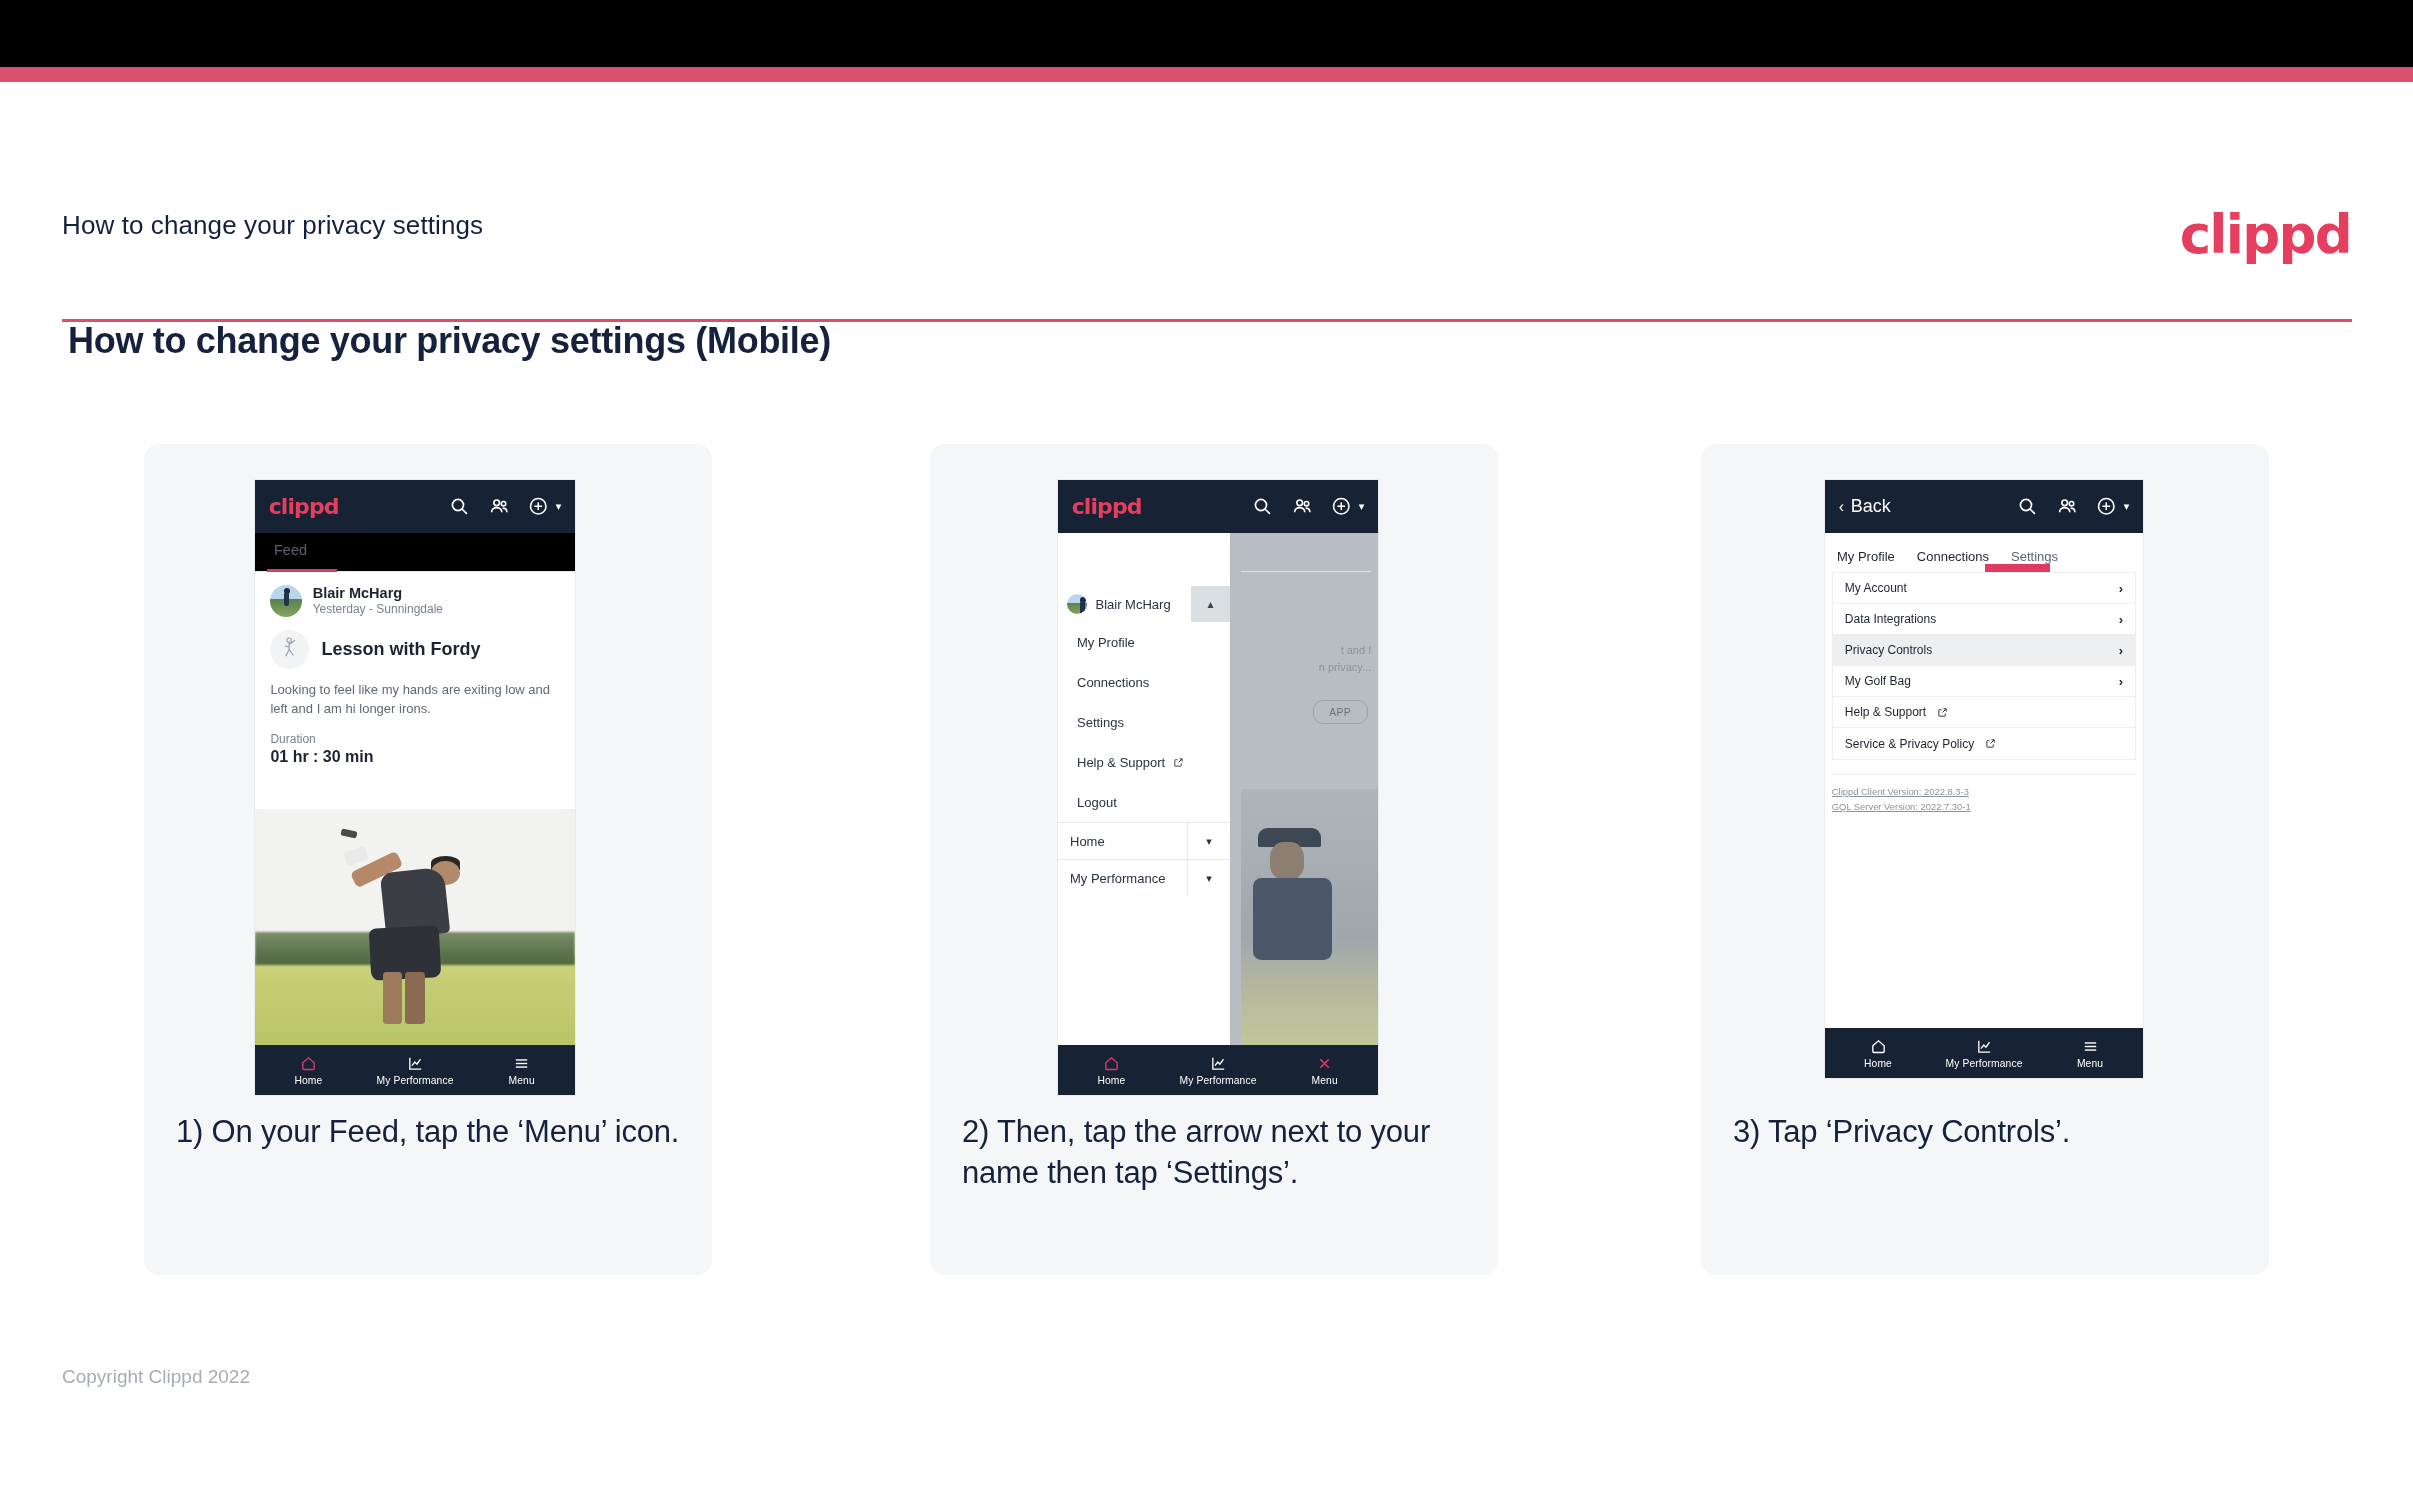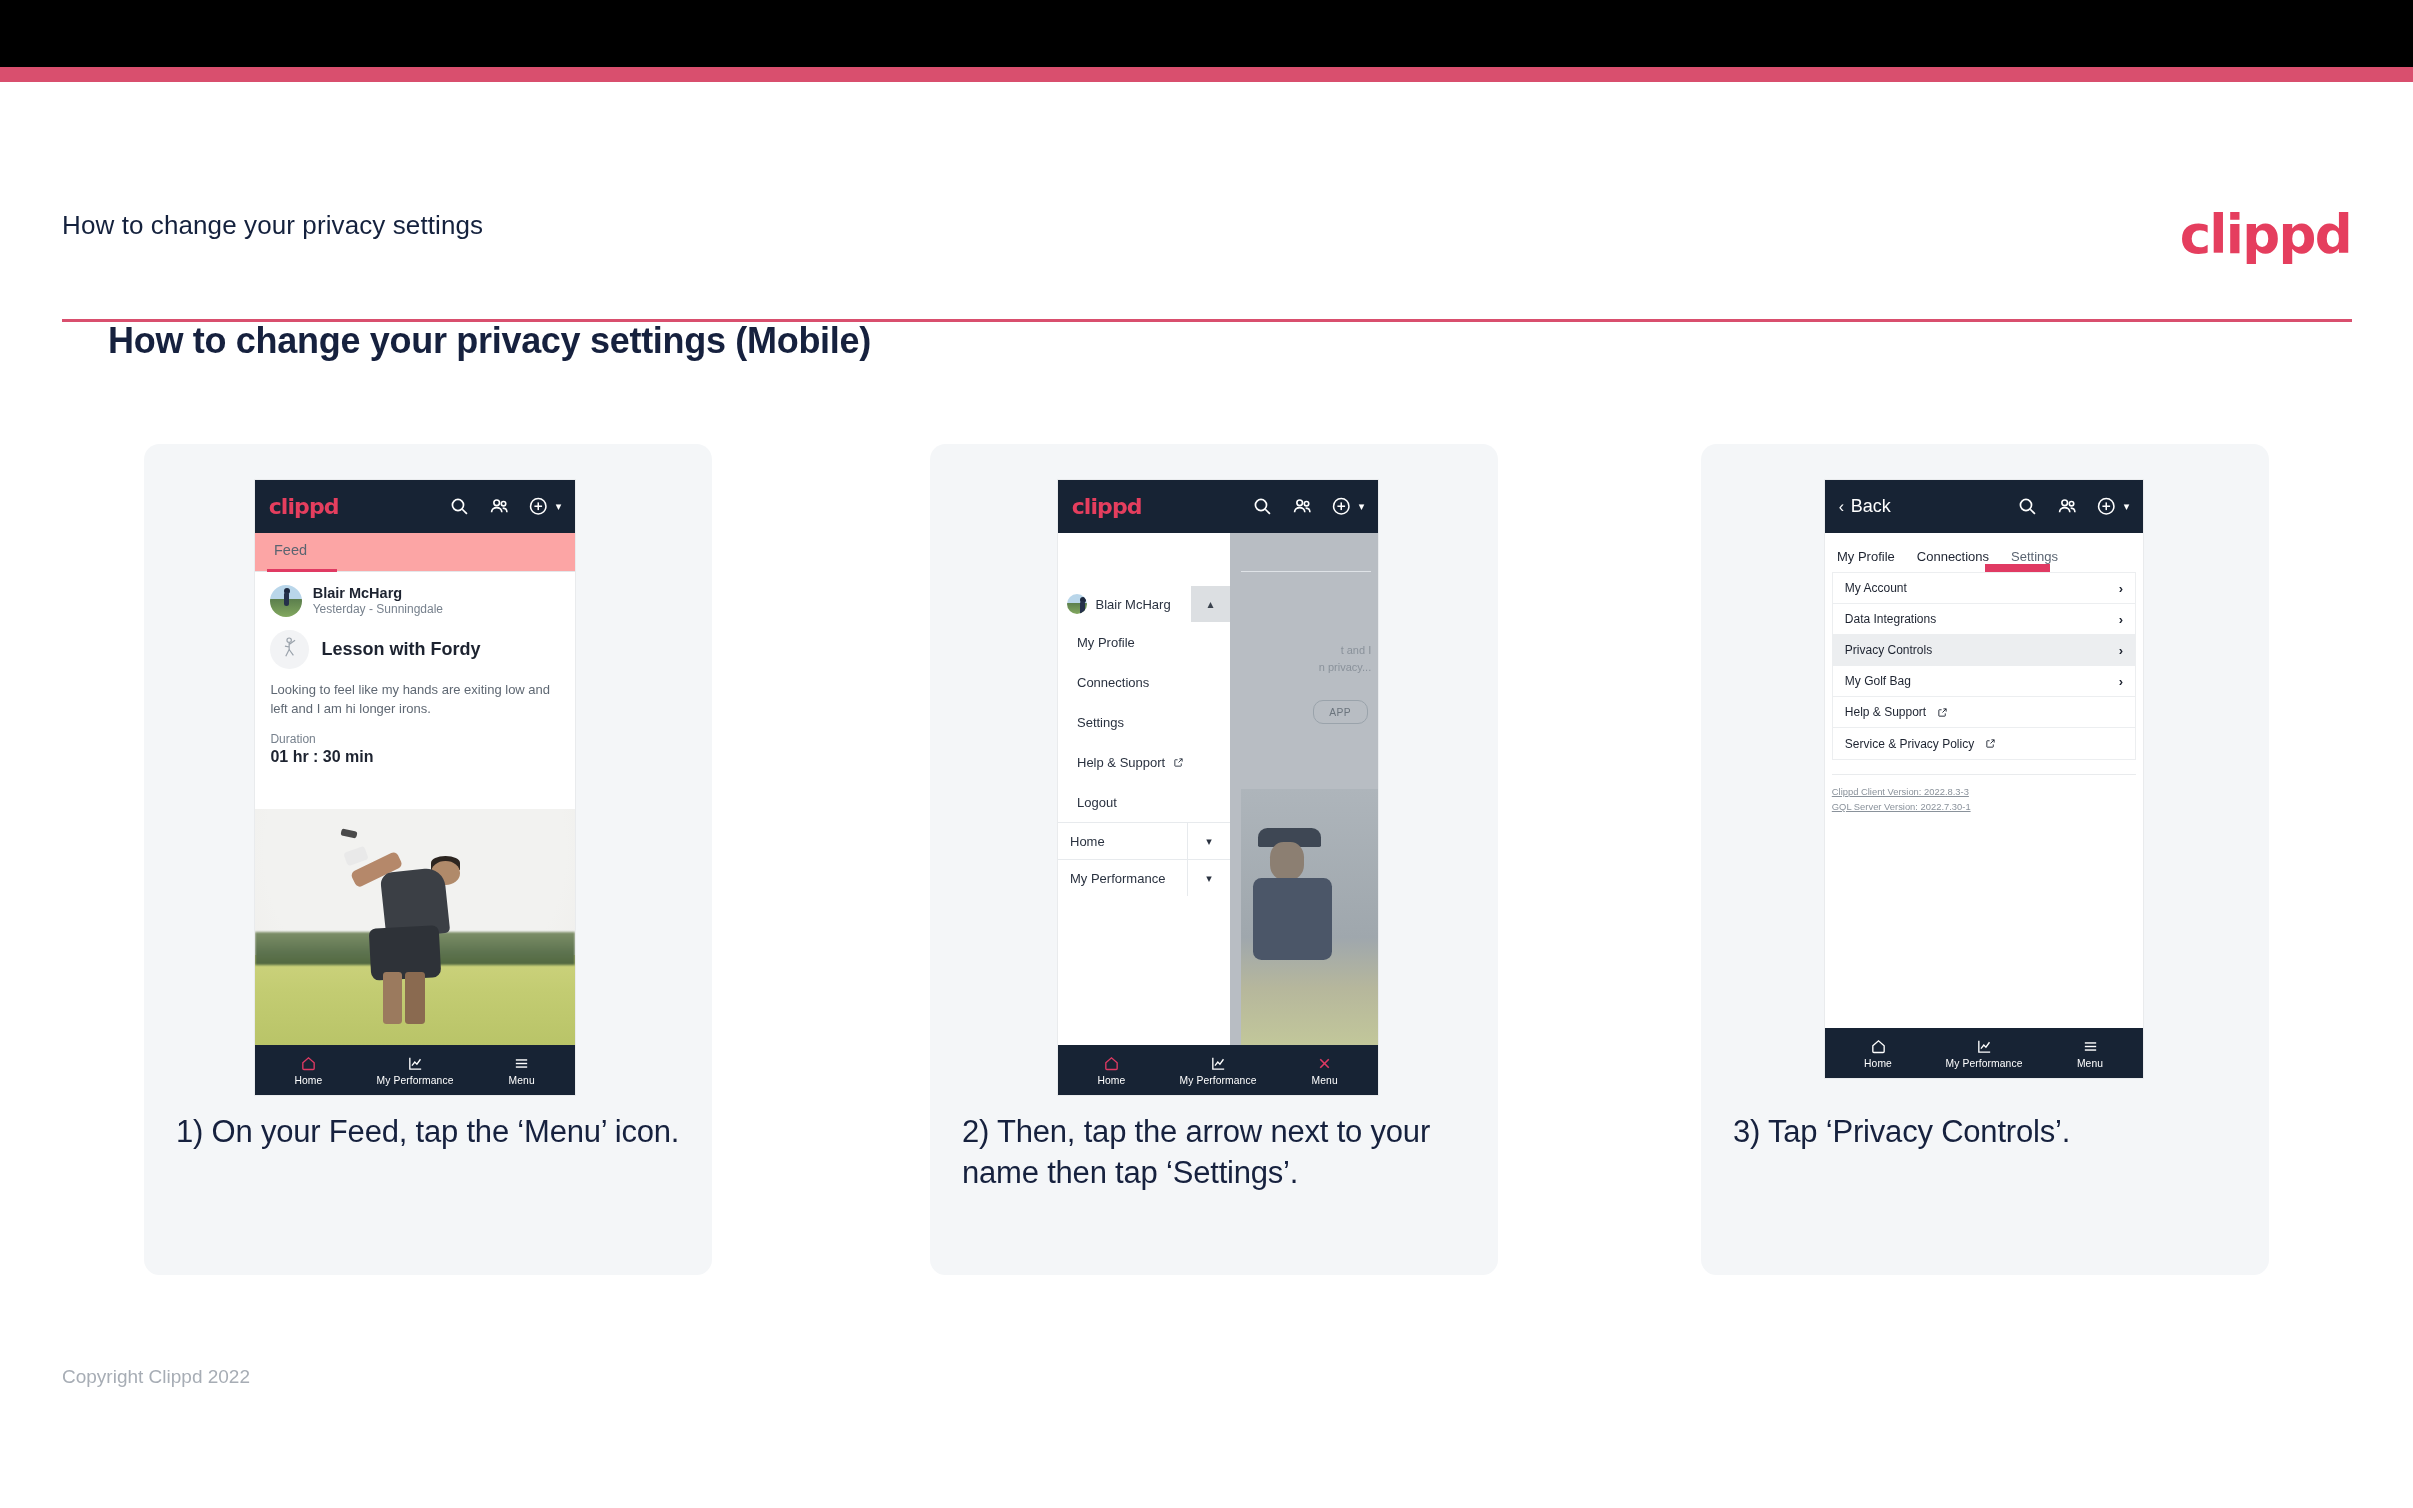--- a/index.html
+++ b/index.html
@@ -23,21 +23,21 @@
   }
   .brand-logo {
     position:absolute; right:62px; top:126px;
     font-size:53px; font-weight:800; color:#e8days;
     color:#e53e5e; letter-spacing:-1.7px; line-height:1;
     font-family:"DejaVu Sans", sans-serif;
   }
   .header-rule { position:absolute; left:62px; top:237px; width:2290px; height:2.6px; background:#d94f6e; }
 
   
-  .h1 { position:absolute; left:68px; top:320px; font-size:36px; font-weight:700; color:#16213e; letter-spacing:-0.3px;margin-left:40px;}
+  .h1 { position:absolute; left:68px; top:320px; font-size:36px; font-weight:700; color:#16213e; letter-spacing:-0.3px;}
   .h2 { position:absolute; left:68px; top:367px; font-size:34px; font-weight:400; color:#16213e; letter-spacing:-0.2px;}
 
   
   .card {
     position:absolute; top:444px; width:568px; height:831px;
     background:#f4f6f8; border-radius:15.4px;
   }
   #card1 { left:144px; }
   #card2 { left:930px; }
   #card3 { left:1701px; }
@@ -64,21 +64,21 @@
   }
   .app-logo { font-family:"DejaVu Sans", sans-serif; font-weight:800; font-size:22px; color:#e53e5e; letter-spacing:-0.9px;}
   .back-btn { color:#fff; font-size:18px; display:flex; align-items:center; gap:6.8px; font-weight:400;}
   .back-chev { font-size:16px; line-height:1; }
   .topbar-icons { margin-left:auto; display:flex; align-items:center; gap:19px; }
   .ic { width:20.5px; height:20.5px; display:block; }
   .ic svg { width:100%; height:100%; display:block; }
   .chev-sm { color:#fff; font-size:11px; margin-left:-12px; }
 
   
-  .tabrow { position:relative; height:39px; background:#fca5a5; border-bottom:0.9px solid #e4e7ea; }
+  .tabrow { position:relative; height:39px; background:#000000; border-bottom:0.9px solid #e4e7ea; }
   .tab-feed { position:absolute; left:19px; top:9.4px; font-size:14.5px; color:#5a6470; }
   .tab-underline { position:absolute; left:12px; bottom:-0.9px; width:70px; height:3.4px; background:#e03a63;}
 
   
   .post { padding:12px 15.4px 0 15.4px; }
   .post-user { display:flex; align-items:center; gap:10.3px; }
   .avatar {
     width:32px; height:32px; border-radius:50%; flex:0 0 32px;
     background:linear-gradient(180deg,#b9d6ea 0%,#b9d6ea 44%,#5c7f4d 45%,#82a85f 100%);
     position:relative; overflow:hidden;

